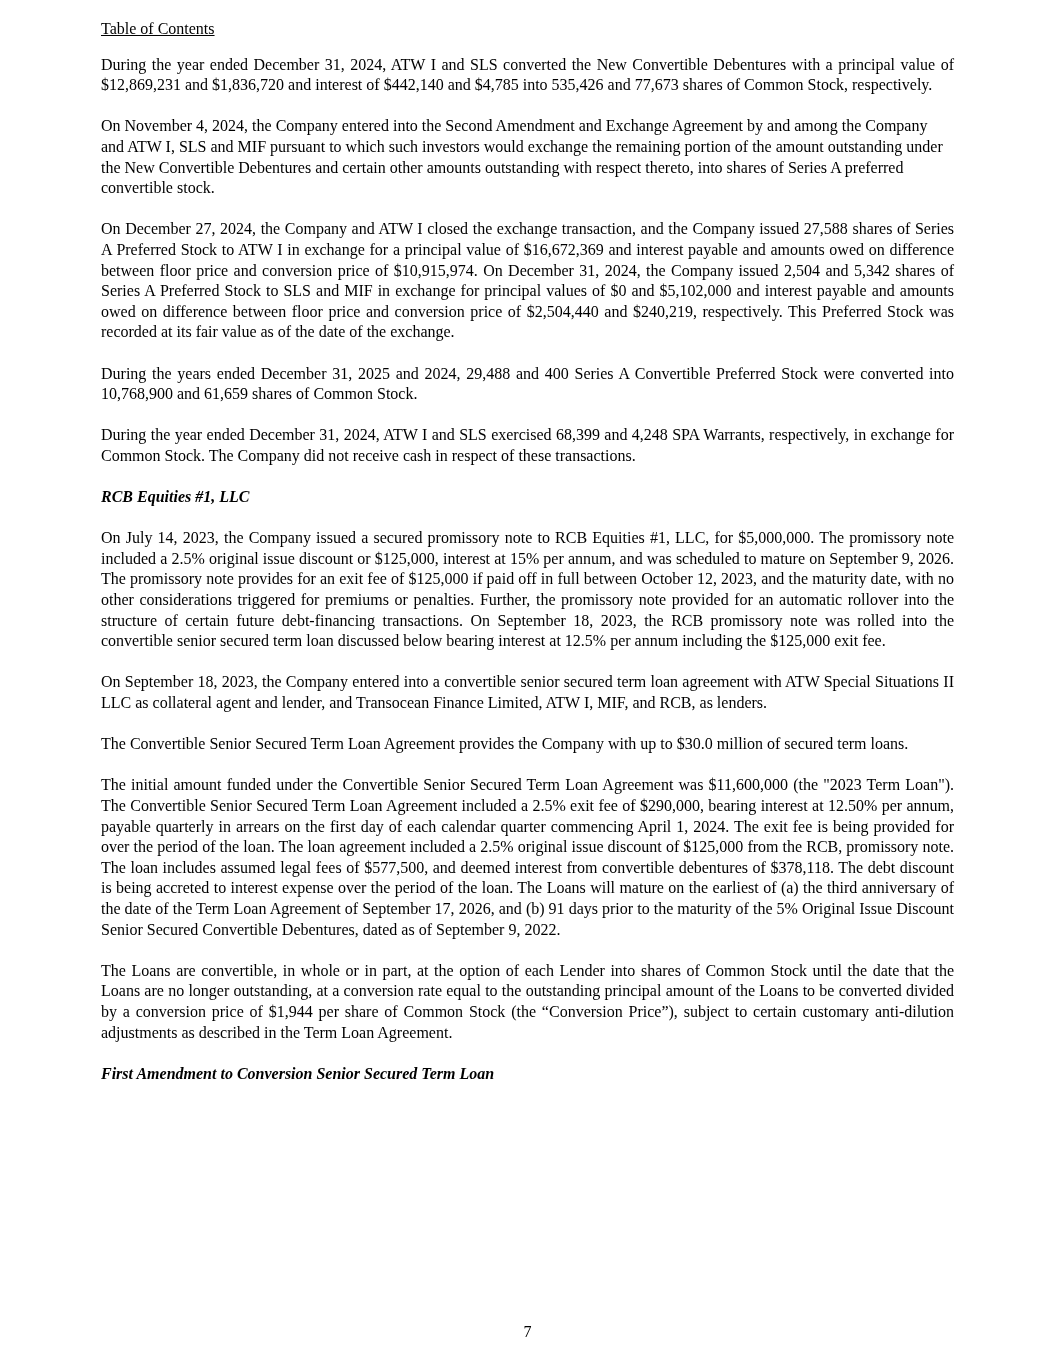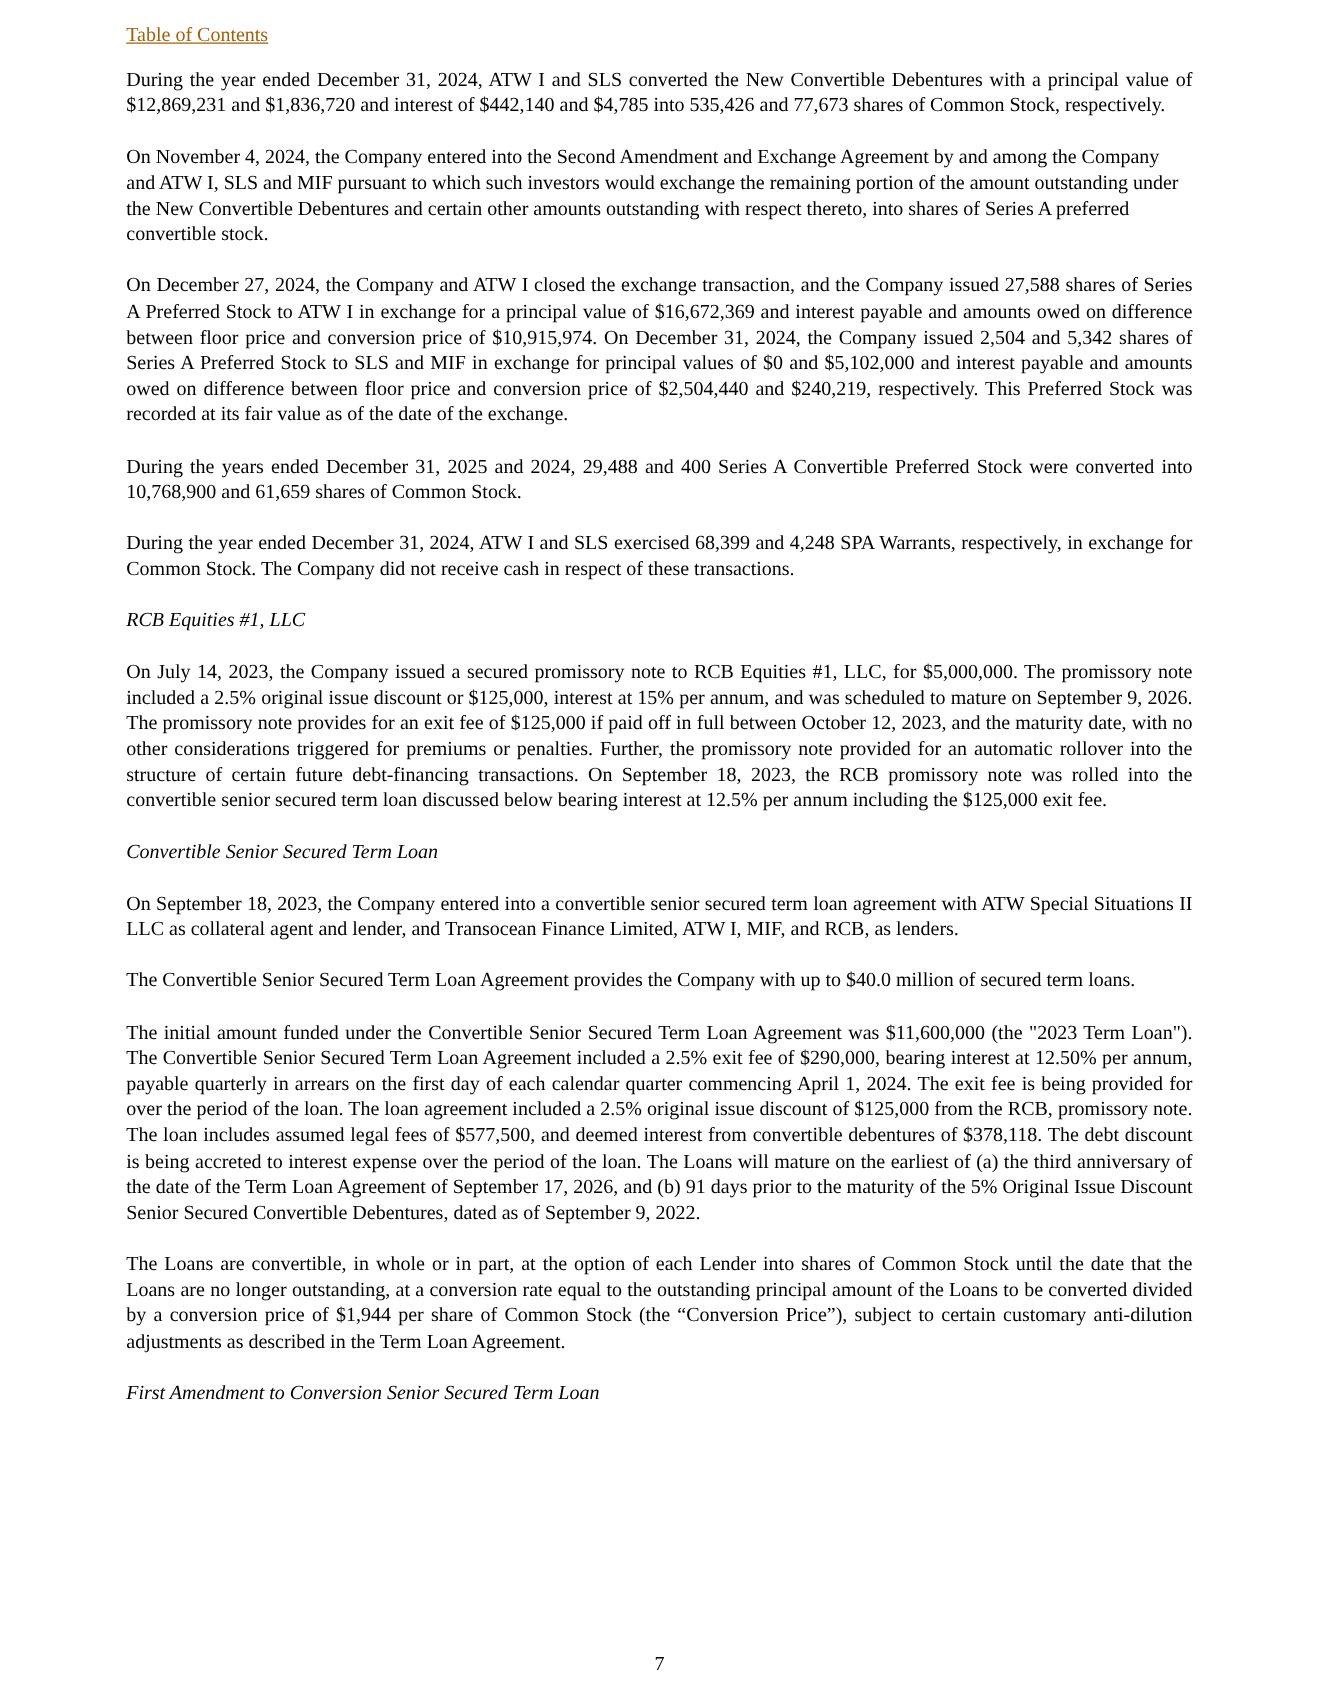--- a/index.html
+++ b/index.html
@@ -14,36 +14,36 @@
       color: #000000;
     }
     .page {
       position: absolute;
       left: 101px;
       top: 19px;
       width: 853px;
     }
     .toc-link {
       display: inline-block;
-      color: #a16207;
+      color: #000000;
       text-decoration: underline;
       font-size: 16px;
       line-height: 20px;
       cursor: pointer;
     }
     .content { margin-top: 15px; }
     p.para {
       margin: 0 0 20.6px 0;
       text-align: justify;
     }
     h3.subhead {
       margin: 0 0 20.6px 0;
       font-size: 16px;
       line-height: 20.6px;
-      font-weight: normal;
+      font-weight: bold;
       font-style: italic;
     }
     .page-number {
       position: absolute;
       left: 0;
       width: 1055px;
       top: 1322px;
       text-align: center;
       font-size: 16px;
       line-height: 20px;
@@ -58,23 +58,22 @@
   <div class="content">
     <p class="para">During the year ended December 31, 2024, ATW I and SLS converted the New Convertible Debentures with a principal value of $12,869,231 and $1,836,720 and interest of $442,140 and $4,785 into 535,426 and 77,673 shares of Common Stock, respectively.</p>
     <p class="para" style="text-align:left;">On November 4, 2024, the Company entered into the Second Amendment and Exchange Agreement by and among the Company and ATW I, SLS and MIF pursuant to which such investors would exchange the remaining portion of the amount outstanding under the New Convertible Debentures and certain other amounts outstanding with respect thereto, into shares of Series A preferred convertible stock.</p>
     <p class="para">On December 27, 2024, the Company and ATW I closed the exchange transaction, and the Company issued 27,588 shares of Series A Preferred Stock to ATW I in exchange for a principal value of $16,672,369 and interest payable and amounts owed on difference between floor price and conversion price of $10,915,974. On December 31, 2024, the Company issued 2,504 and 5,342 shares of Series A Preferred Stock to SLS and MIF in exchange for principal values of $0 and $5,102,000 and interest payable and amounts owed on difference between floor price and conversion price of $2,504,440 and $240,219, respectively. This Preferred Stock was recorded at its fair value as of the date of the exchange.</p>
     <p class="para">During the years ended December 31, 2025 and 2024, 29,488 and 400 Series A Convertible Preferred Stock were converted into 10,768,900 and 61,659 shares of Common Stock.</p>
     <p class="para">During the year ended December 31, 2024, ATW I and SLS exercised 68,399 and 4,248 SPA Warrants, respectively, in exchange for Common Stock. The Company did not receive cash in respect of these transactions.</p>
 
     <h3 class="subhead">RCB Equities #1, LLC</h3>
     <p class="para">On July 14, 2023, the Company issued a secured promissory note to RCB Equities #1, LLC, for $5,000,000. The promissory note included a 2.5% original issue discount or $125,000, interest at 15% per annum, and was scheduled to mature on September 9, 2026. The promissory note provides for an exit fee of $125,000 if paid off in full between October 12, 2023, and the maturity date, with no other considerations triggered for premiums or penalties. Further, the promissory note provided for an automatic rollover into the structure of certain future debt-financing transactions. On September 18, 2023, the RCB promissory note was rolled into the convertible senior secured term loan discussed below bearing interest at 12.5% per annum including the $125,000 exit fee.</p>
 
-    <h3 class="subhead">Convertible Senior Secured Term Loan</h3>
     <p class="para">On September 18, 2023, the Company entered into a convertible senior secured term loan agreement with ATW Special Situations II LLC as collateral agent and lender, and Transocean Finance Limited, ATW I, MIF, and RCB, as lenders.</p>
-    <p class="para">The Convertible Senior Secured Term Loan Agreement provides the Company with up to $40.0 million of secured term loans.</p>
+    <p class="para">The Convertible Senior Secured Term Loan Agreement provides the Company with up to $30.0 million of secured term loans.</p>
     <p class="para">The initial amount funded under the Convertible Senior Secured Term Loan Agreement was $11,600,000 (the "2023 Term Loan"). The Convertible Senior Secured Term Loan Agreement included a 2.5% exit fee of $290,000, bearing interest at 12.50% per annum, payable quarterly in arrears on the first day of each calendar quarter commencing April 1, 2024. The exit fee is being provided for over the period of the loan. The loan agreement included a 2.5% original issue discount of $125,000 from the RCB, promissory note. The loan includes assumed legal fees of $577,500, and deemed interest from convertible debentures of $378,118. The debt discount is being accreted to interest expense over the period of the loan. The Loans will mature on the earliest of (a) the third anniversary of the date of the Term Loan Agreement of September 17, 2026, and (b) 91 days prior to the maturity of the 5% Original Issue Discount Senior Secured Convertible Debentures, dated as of September 9, 2022.</p>
     <p class="para">The Loans are convertible, in whole or in part, at the option of each Lender into shares of Common Stock until the date that the Loans are no longer outstanding, at a conversion rate equal to the outstanding principal amount of the Loans to be converted divided by a conversion price of $1,944 per share of Common Stock (the “Conversion Price”), subject to certain customary anti-dilution adjustments as described in the Term Loan Agreement.</p>
 
     <h3 class="subhead">First Amendment to Conversion Senior Secured Term Loan</h3>
   </div>
 </div>
 
 <div class="page-number">7</div>
 
 </body></html>

